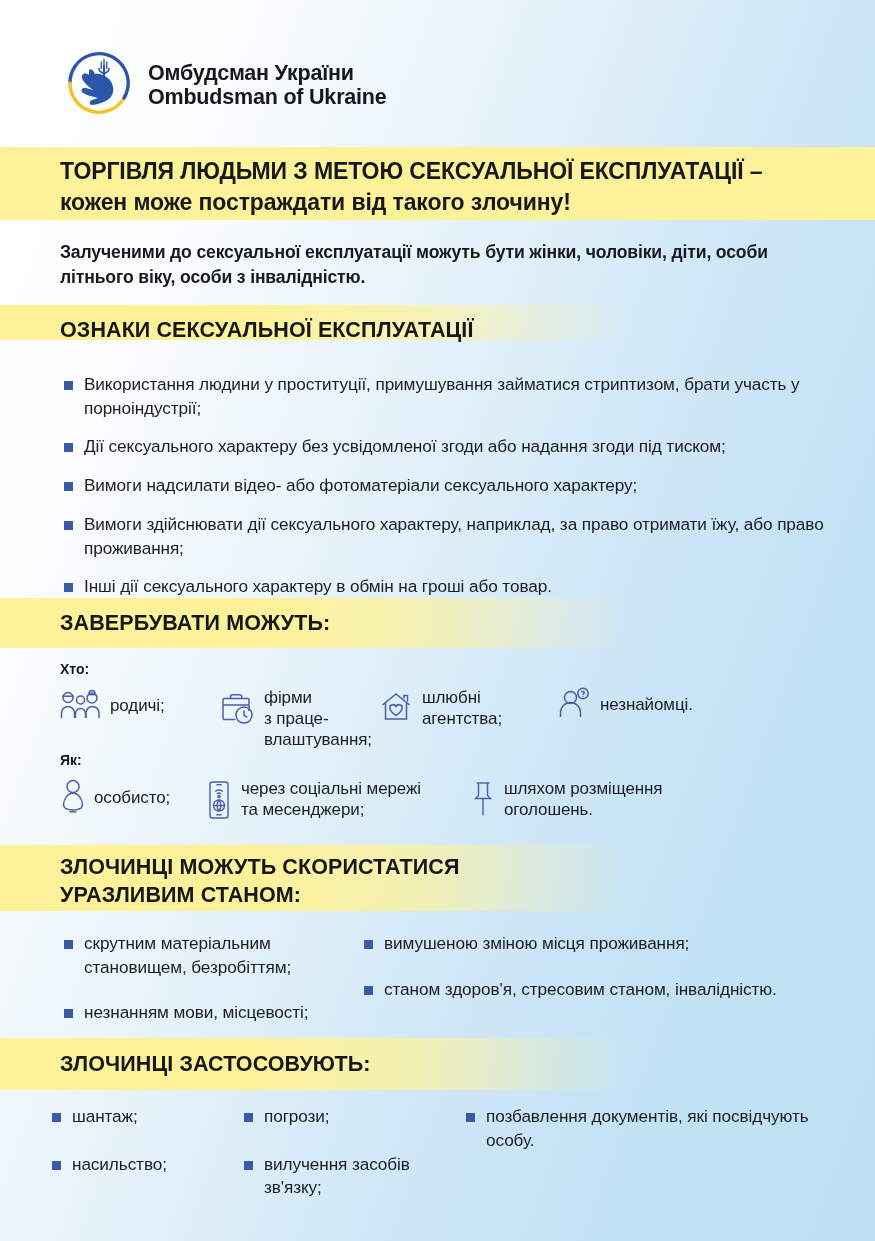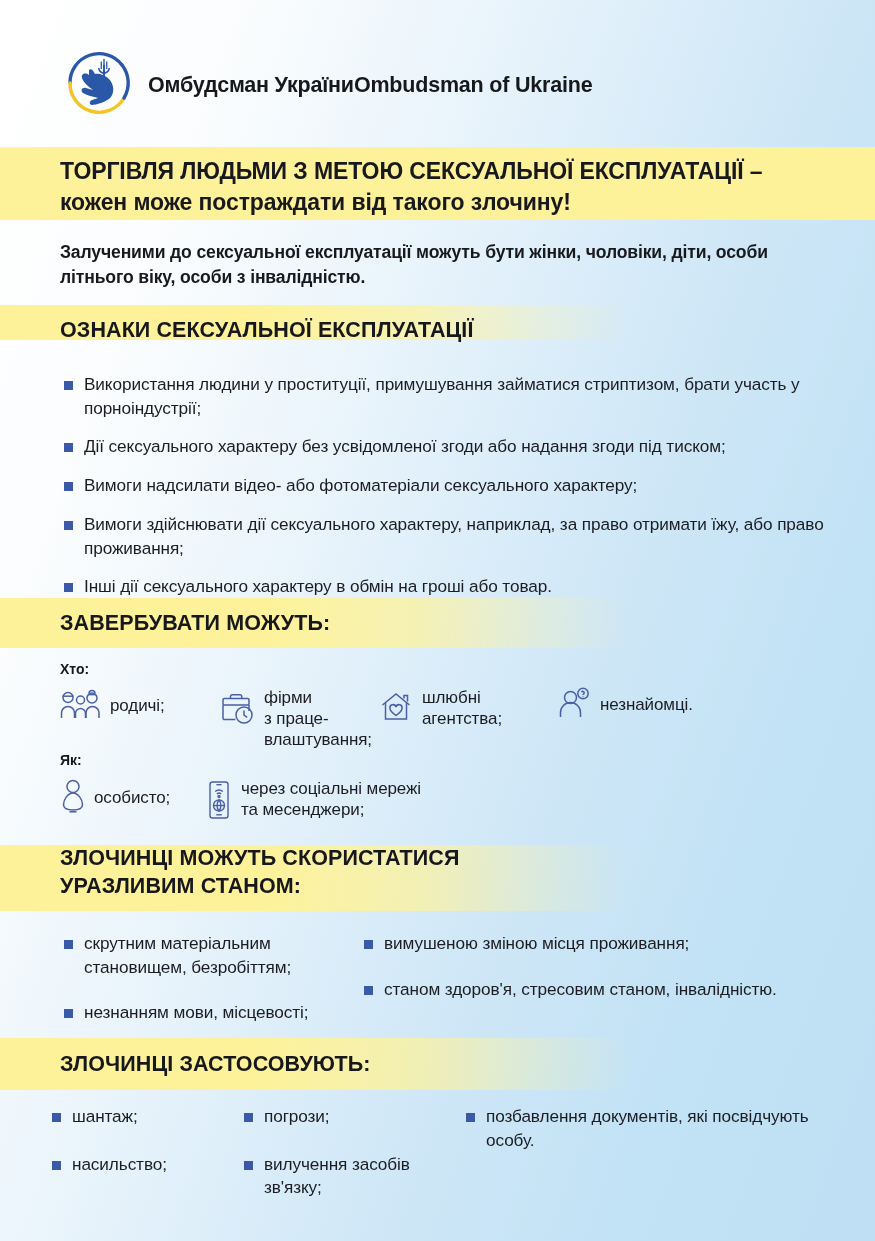--- a/index.html
+++ b/index.html
@@ -38,20 +38,21 @@
     align-items: center;
     gap: 12px;
   }
   .logo-mark {
     width: 74px;
     height: 74px;
     flex: 0 0 74px;
   }
   .logo-text {
     display: flex;
+    flex-direction: column;
     justify-content: center;
     line-height: 1.14;
   }
   .logo-text .l1, .logo-text .l2 {
     font-size: 21.5px;
     font-weight: bold;
     letter-spacing: -0.2px;
     color: #16181c;
     white-space: nowrap;
   }
@@ -356,26 +357,37 @@
             <circle cx="14" cy="25.5" r="5.5"></circle>
             <path d="M8.5 25.5 h11"></path>
             <path d="M14 20 c2.6 3.2 2.6 7.8 0 11 c-2.6 -3.2 -2.6 -7.8 0 -11z"></path>
             <path d="M11.2 34.8 h5.6"></path>
           </svg>
         </span>
         <span class="caption" style="white-space:pre-line;">через соціальні мережі
 та месенджери;</span>
       </div>
 
+      <div class="icon-item" style="align-items:flex-start;">
+        <span class="glyph" style="margin-top:2px;">
+          <svg width="26" height="40" viewBox="0 0 26 40" fill="none" stroke="#4A5FA5" stroke-width="1.4">
+            <path d="M6.5 3 h13"></path>
+            <path d="M8.5 3 v12.5 l-3 3 h15 l-3 -3 v-12.5"></path>
+            <path d="M13 18.5 v17"></path>
+          </svg>
+        </span>
+        <span class="caption" style="white-space:pre-line;">шляхом розміщення
+оголошень.</span>
+      </div>
 
     </div>
   </div>
 
   <div class="band" style="top:845px; height:66px;">
-    <h2 style="">ЗЛОЧИНЦІ МОЖУТЬ СКОРИСТАТИСЯ</h2>
+    <h2 style="padding-top:9px;">ЗЛОЧИНЦІ МОЖУТЬ СКОРИСТАТИСЯ</h2>
     <h2>УРАЗЛИВИМ СТАНОМ:</h2>
   </div>
 
   <div class="grid2" id="vuln-grid">
     <div class="gcol">
       <ul class="blist">
         <li>скрутним матеріальним становищем, безробіттям;</li>
         <li>незнанням мови, місцевості;</li>
       </ul>
     </div>

